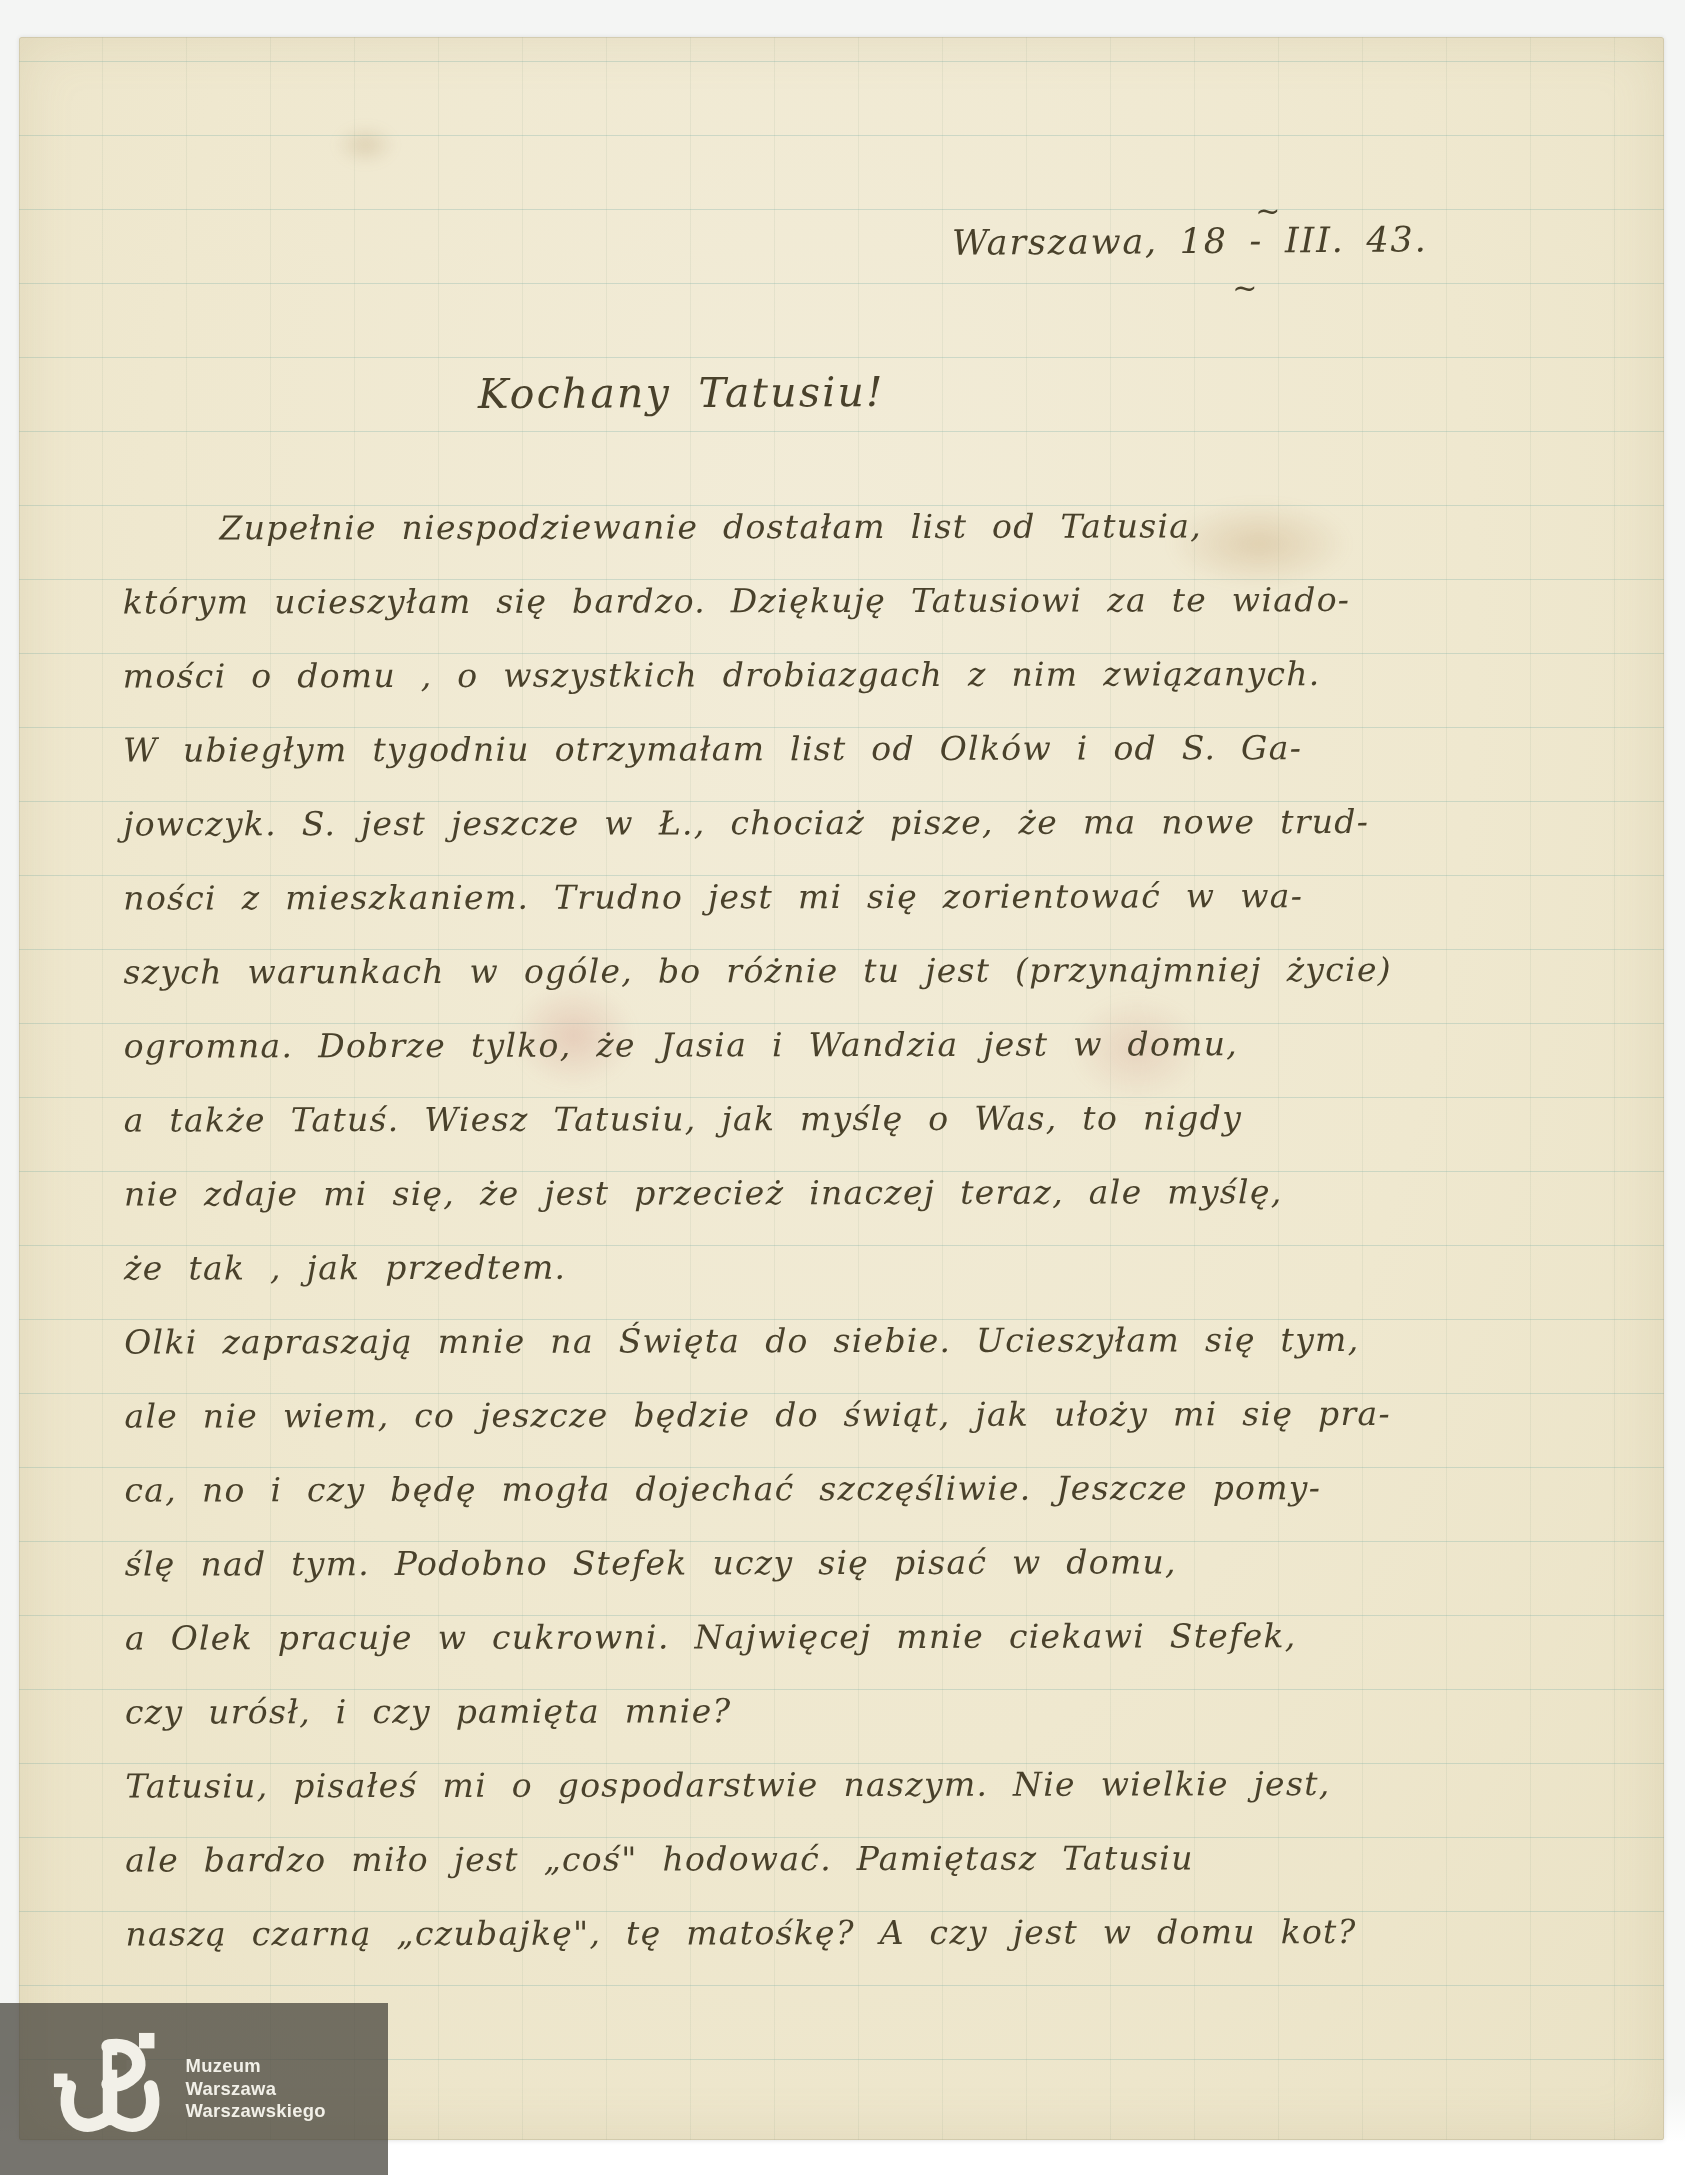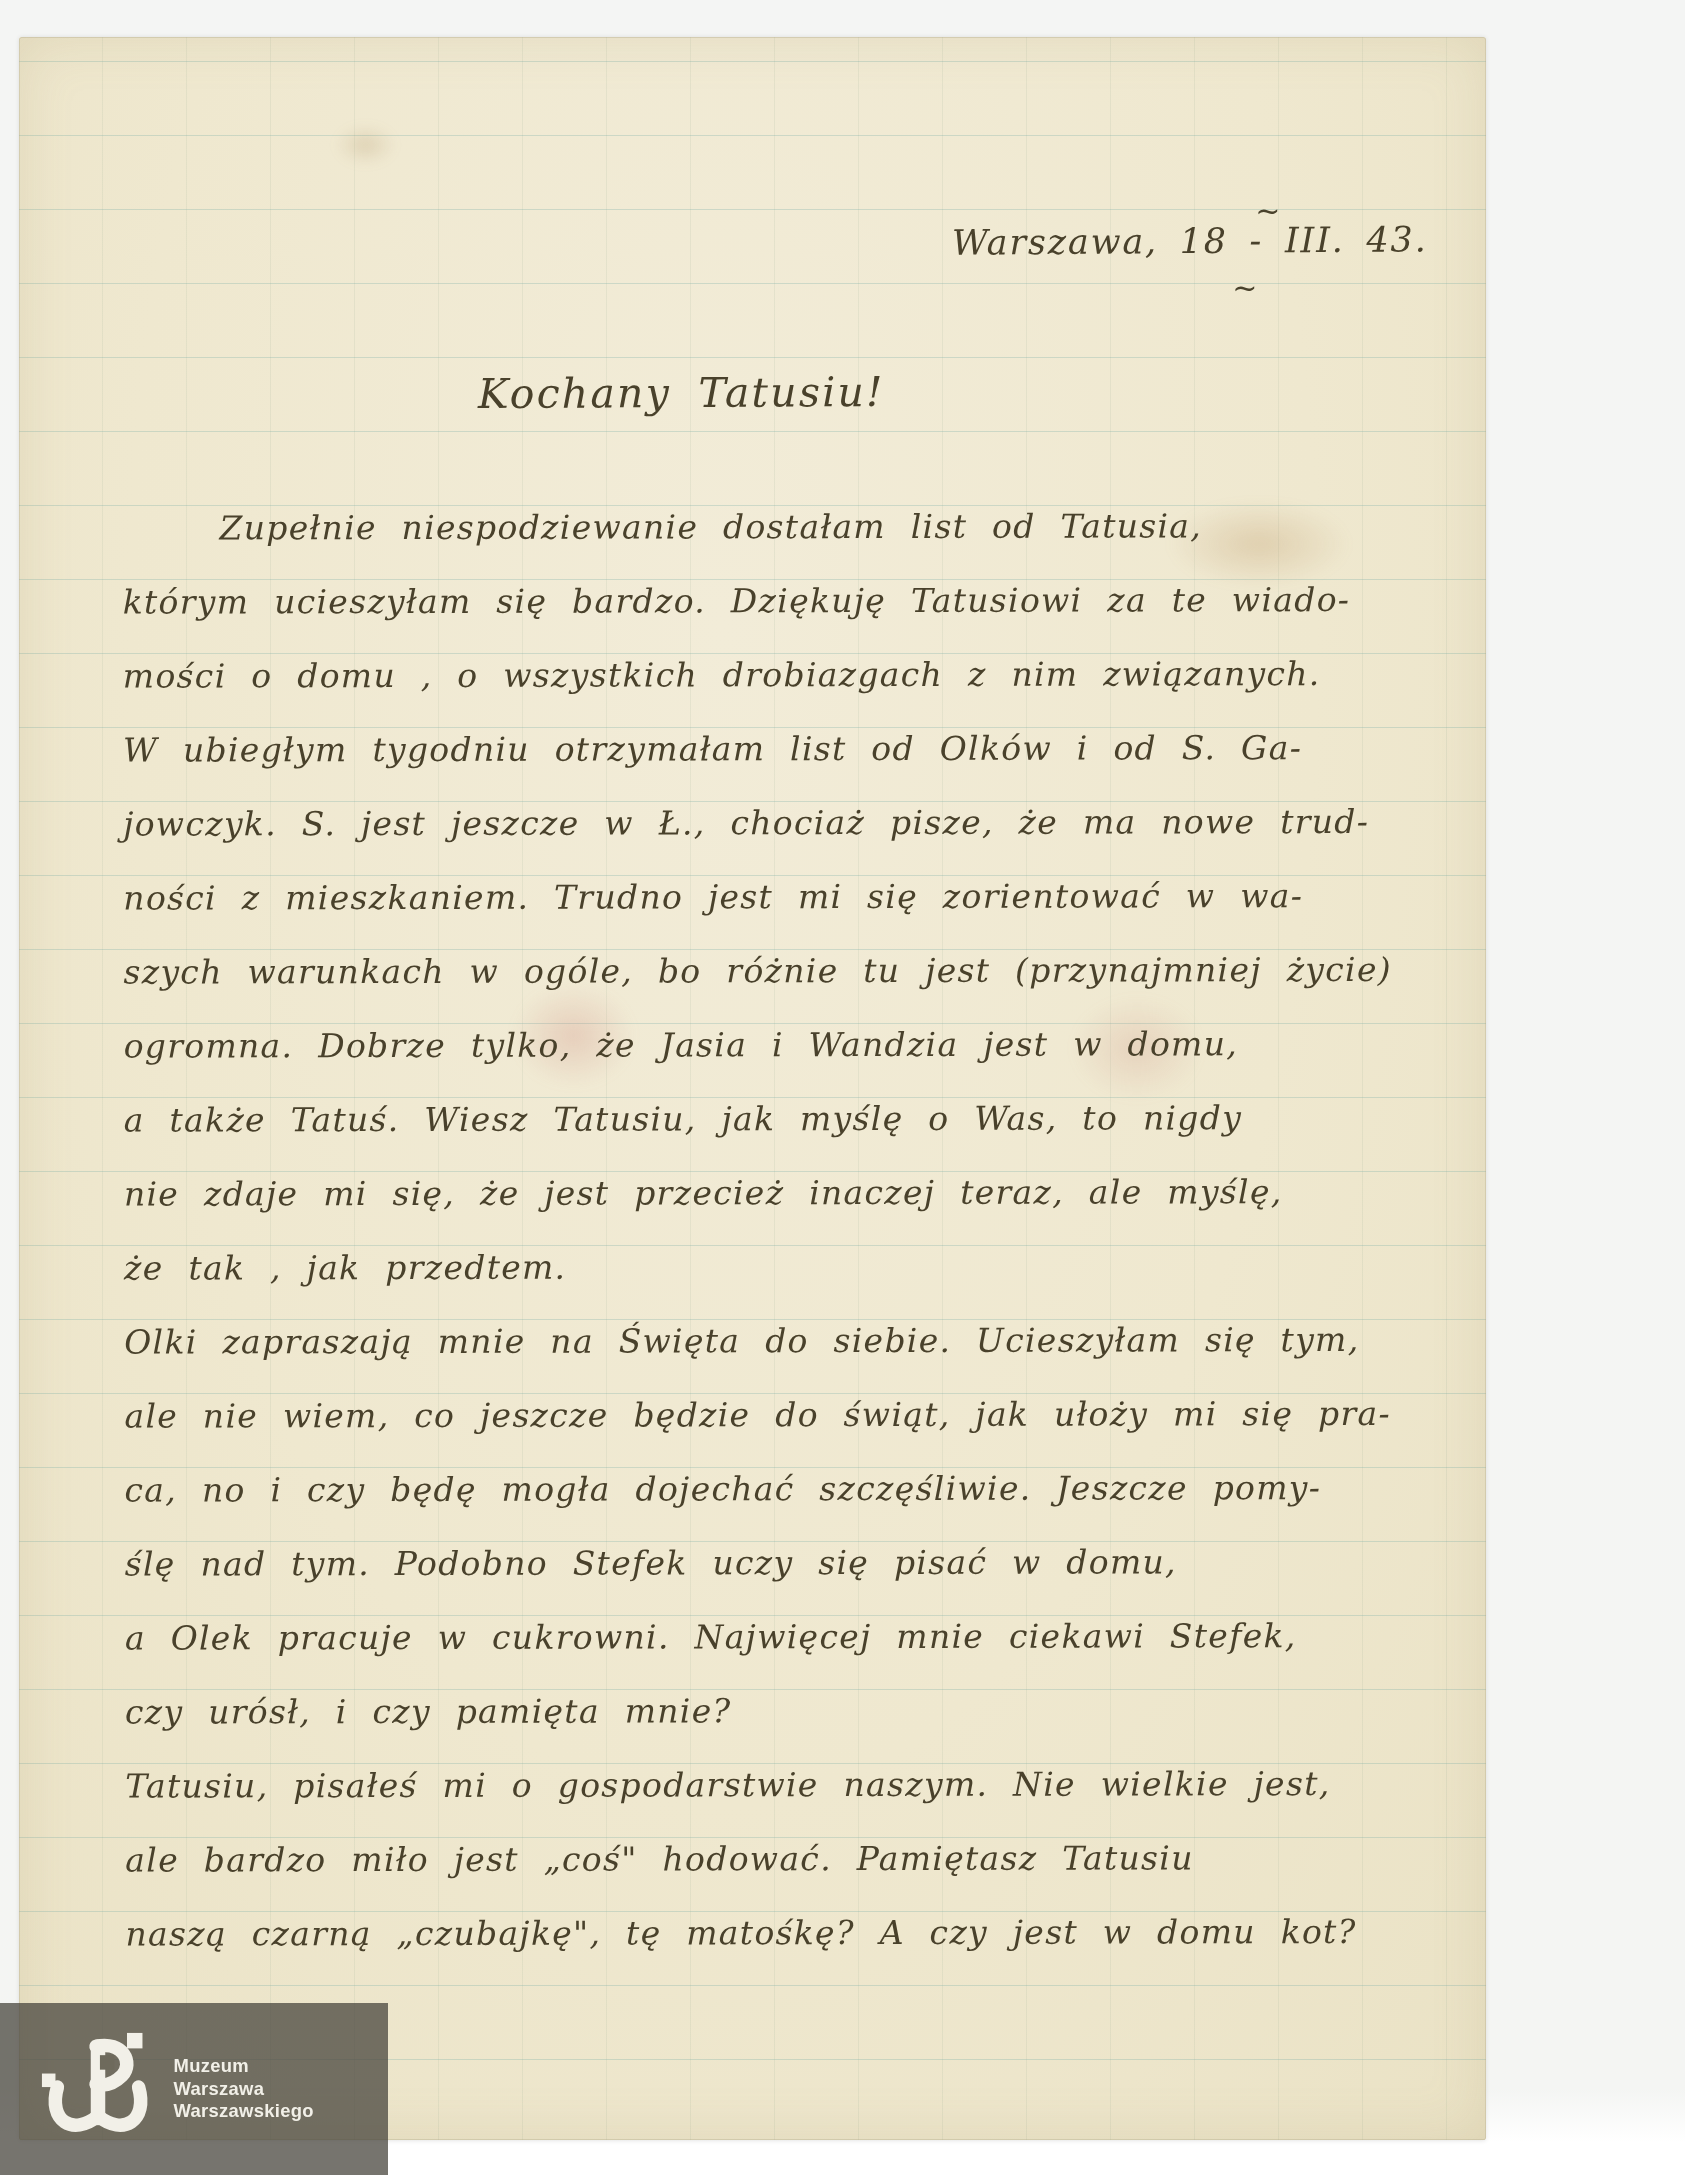--- a/index.html
+++ b/index.html
@@ -6,21 +6,21 @@
   .page{
     position:relative;
     width:1685px;height:2175px;
     background:linear-gradient(to bottom,#f4f5f4 0,#f4f5f3 2089px,#ffffff 2142px,#ffffff 100%);
     overflow:hidden;
     font-family:"DejaVu Serif", serif;
   }
   .paper{
     position:absolute;
     left:19.3px;top:37px;
-    width:1467px;height:2103px;
+    width:1645px;height:2103px;
     border-radius:2.6px;
     background-image:
       repeating-linear-gradient(to bottom, transparent 0 73px, rgba(120,172,166,0.30) 73px 74px),
       repeating-linear-gradient(to right, transparent 0 83px, rgba(140,165,140,0.13) 83px 84px),
       radial-gradient(ellipse at 48% 28%, #f2ecd8 0%, #efe8cf 55%, #eae2c5 100%);
     background-position:0 -49px, 0 0, 0 0;
     box-shadow:inset 0 0 0 0.9px rgba(175,165,135,0.35), inset 0 0 53px rgba(160,145,100,0.18), 0 0.9px 4.4px rgba(0,0,0,0.10);
     overflow:hidden;
   }
   .stain{position:absolute;border-radius:50%;filter:blur(6.1px);pointer-events:none;}
@@ -53,21 +53,21 @@
   .body-block .line{
     height:74px;line-height:74px;
     font-size:33px;letter-spacing:1.3px;word-spacing:13px;
     color:#49412b;font-style:italic;white-space:nowrap;
     overflow:visible;
   }
   .body-block .line:first-child{text-indent:97px;}
   .watermark{
     position:absolute;left:0;top:2003px;width:388px;height:172px;
     display:flex;align-items:center;gap:17.6px;
-    padding-left:40px;box-sizing:border-box;
+    padding-left:52px;box-sizing:border-box;
     font-family:"Liberation Sans", sans-serif;
   }
   .wm-text{
     color:#f2f0e8;font-weight:bold;font-size:18.4px;line-height:1.22;
     letter-spacing:0.3px;
   }
   .kotwica{flex:0 0 auto;}
 </style>
 </head>
 <body>

